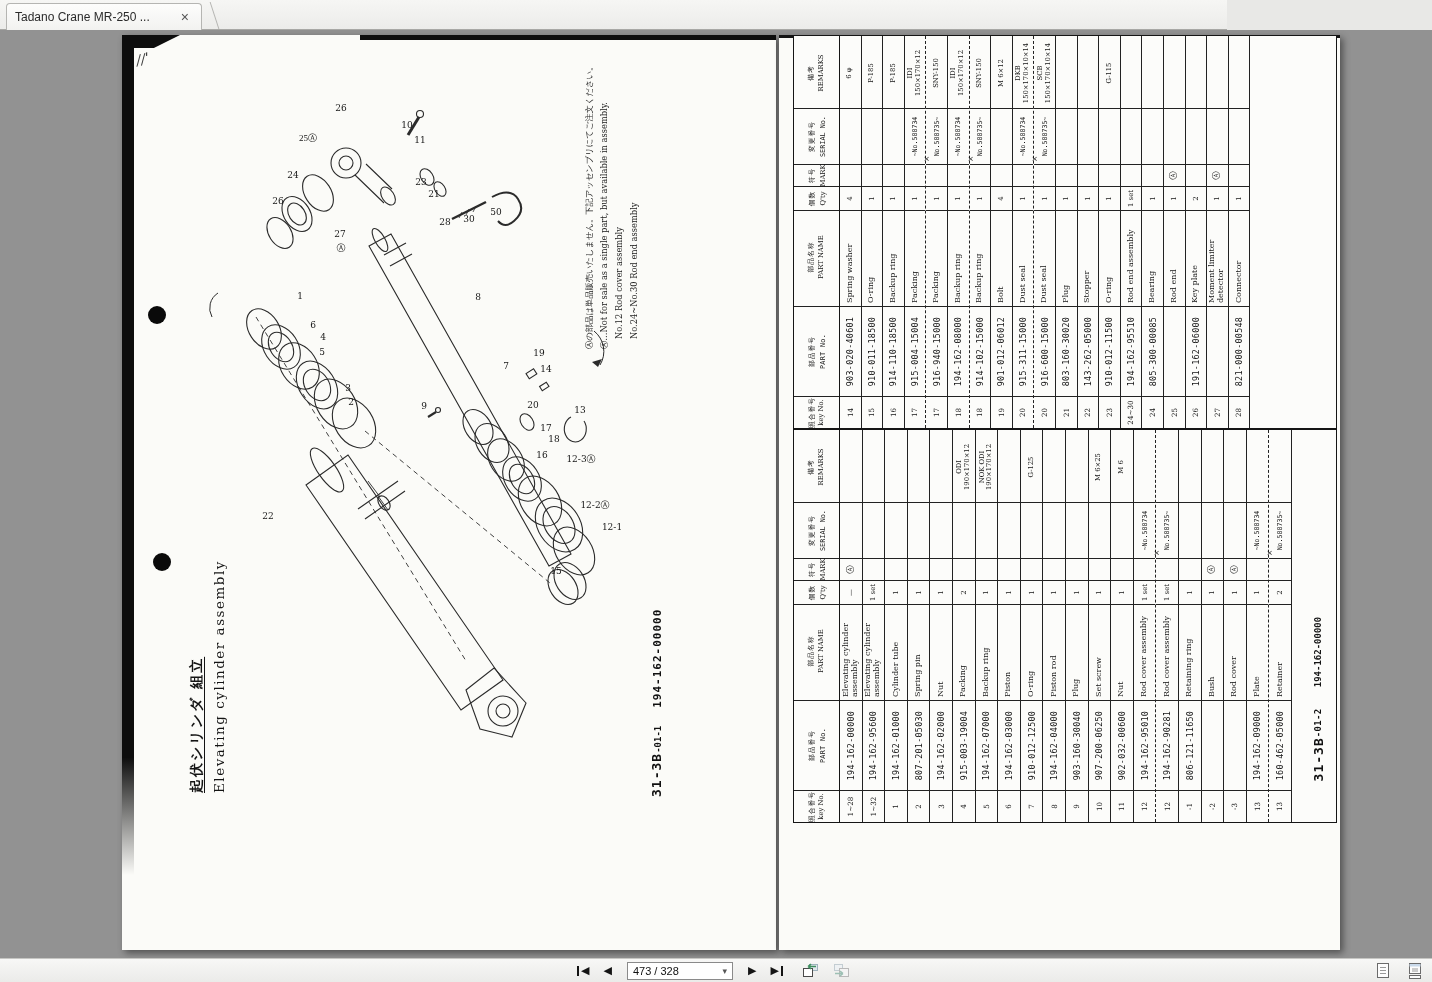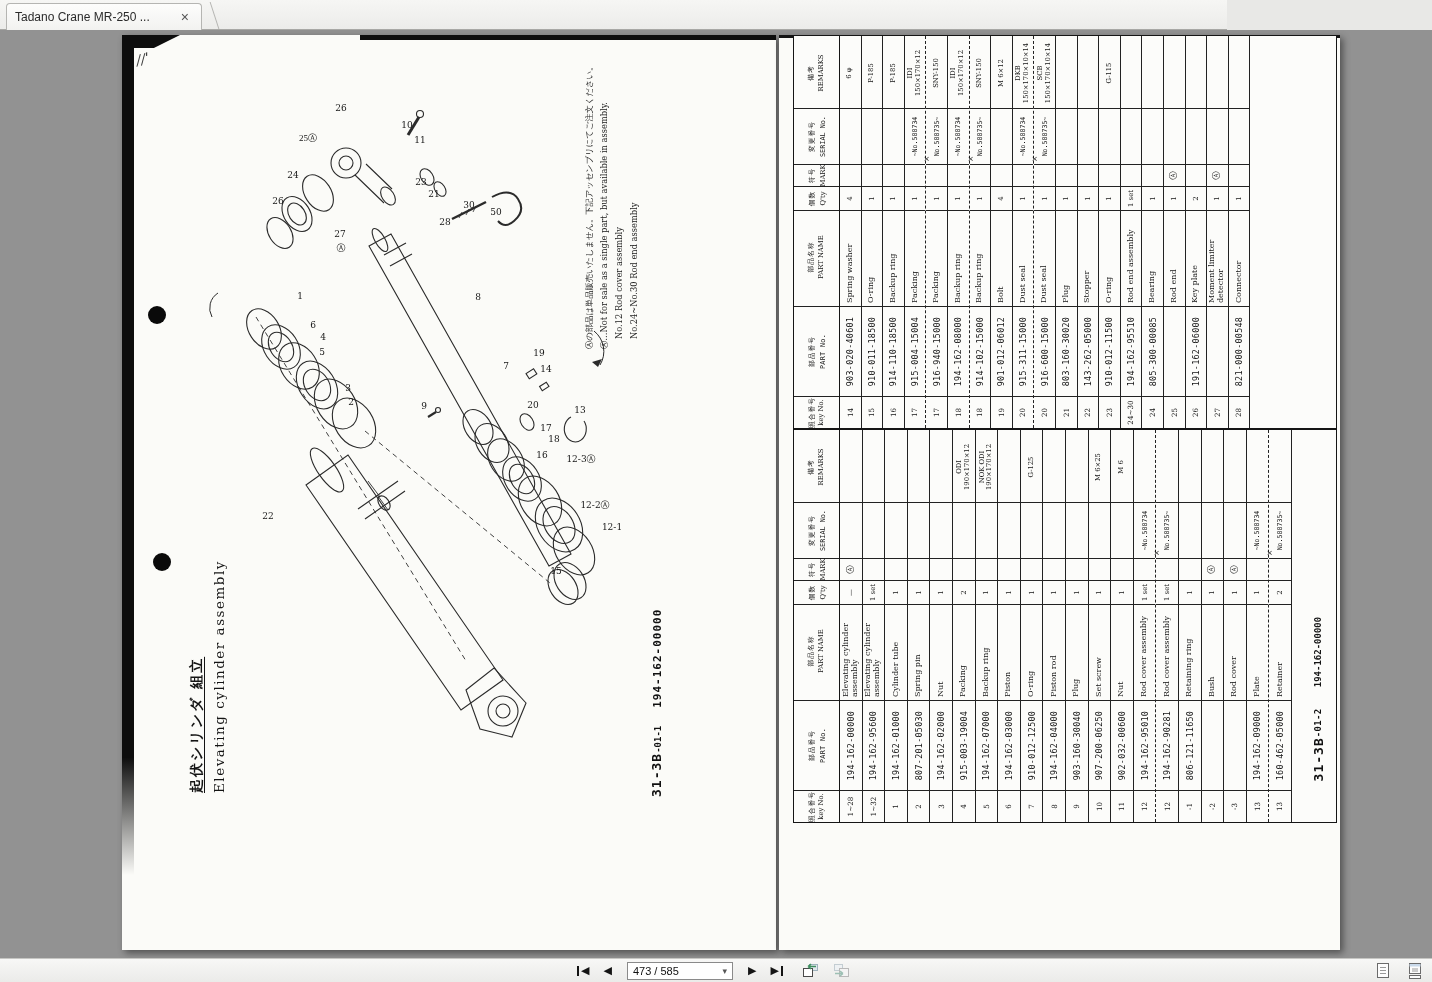--- a/index.html
+++ b/index.html
@@ -208,21 +208,21 @@
           <div class="callout" style="left: 186px; top: 103px; font-family: Liberation Serif, serif;">25Ⓐ</div>
           <div class="callout" style="left: 171px; top: 140px;">24</div>
           <div class="callout" style="left: 156px; top: 166px;">26</div>
           <div class="callout" style="left: 218px; top: 199px;">27</div>
           <div class="callout" style="left: 219px; top: 213px;">Ⓐ</div>
           <div class="callout" style="left: 285px; top: 90px;">10</div>
           <div class="callout" style="left: 298px; top: 105px;">11</div>
           <div class="callout" style="left: 299px; top: 147px;">23</div>
           <div class="callout" style="left: 312px; top: 159px;">21</div>
           <div class="callout" style="left: 323px; top: 187px;">28</div>
-          <div class="callout" style="left: 347px; top: 170px;">30</div>
+          <div class="callout" style="left: 347px; top: 184px;">30</div>
           <div class="callout" style="left: 374px; top: 177px;">50</div>
           <div class="callout" style="left: 356px; top: 262px;">8</div>
           <div class="callout" style="left: 178px; top: 261px;">1</div>
           <div class="callout" style="left: 191px; top: 290px;">6</div>
           <div class="callout" style="left: 201px; top: 302px;">4</div>
           <div class="callout" style="left: 200px; top: 317px;">5</div>
           <div class="callout" style="left: 226px; top: 353px;">3</div>
           <div class="callout" style="left: 229px; top: 367px;">2</div>
           <div class="callout" style="left: 302px; top: 371px;">9</div>
           <div class="callout" style="left: 384px; top: 331px;">7</div>
@@ -697,21 +697,21 @@
 <div id="toolbar">
   <div class="nav-group">
     <span class="nav-btn">
       <span class="nav-bar"></span>
         <span>◀</span>
     </span>
     <span class="nav-btn">
       <span>◀</span>
     </span>
     <span class="page-combo">
-      <span class="val">473 / 585</span>
+      <span class="val">473 / 328</span>
       <span class="caret">▾</span>
     </span>
     <span class="nav-btn">
       <span>▶</span>
     </span>
     <span class="nav-btn">
       <span>▶</span>
         <span class="nav-bar"></span>
     </span>
     <span class="tool-icon">

